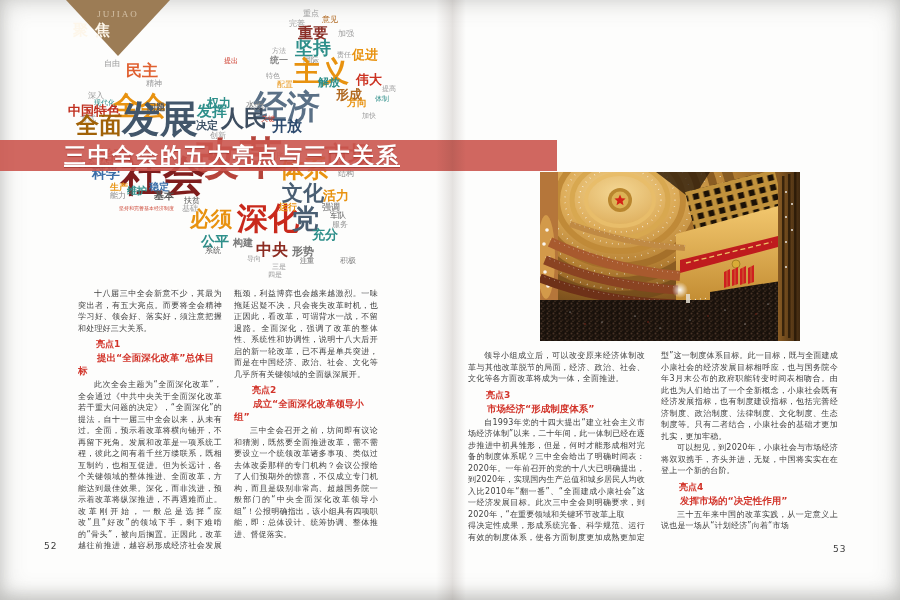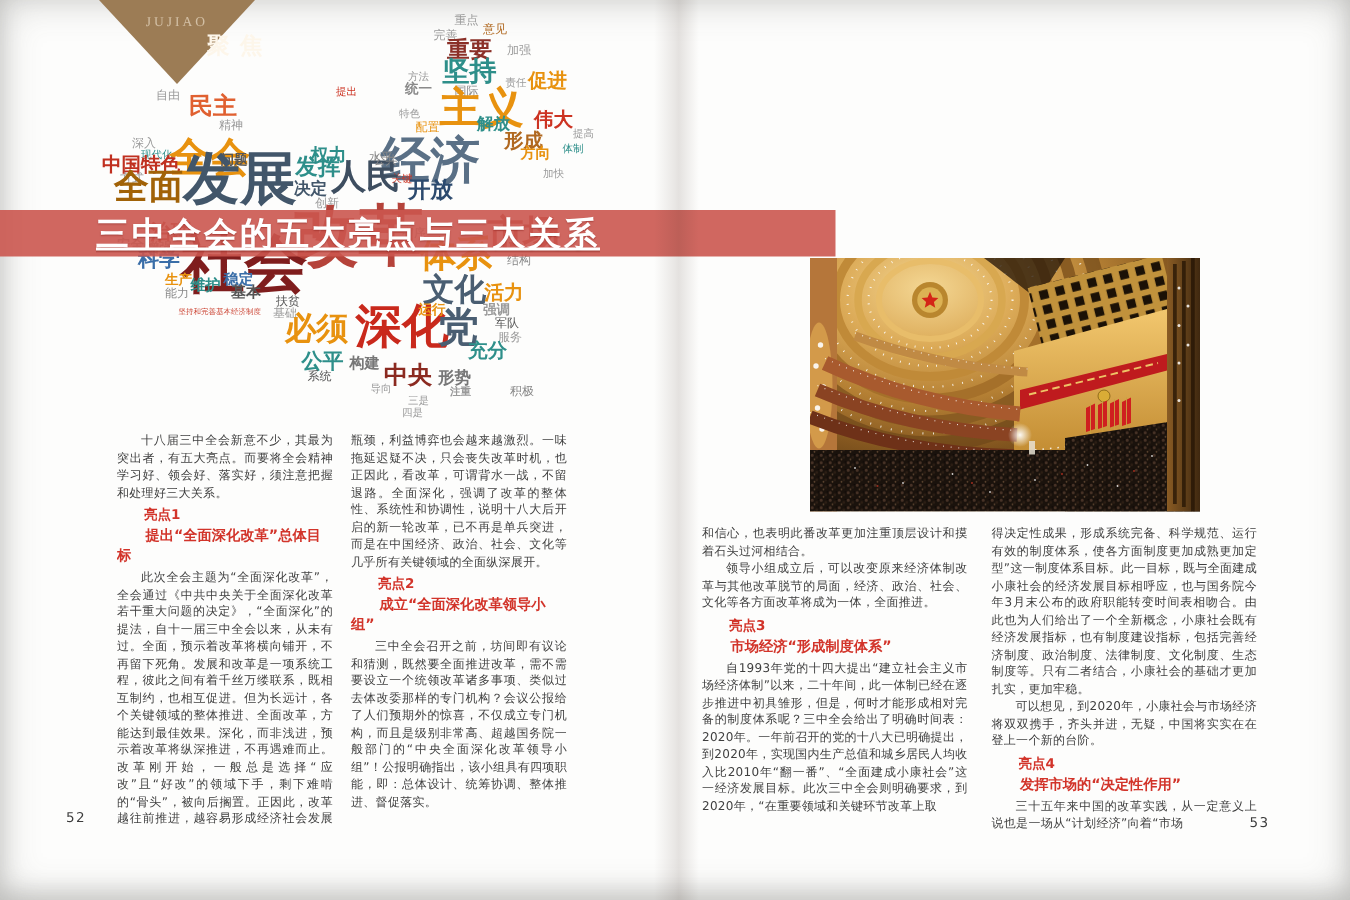--- a/index.html
+++ b/index.html
@@ -6,21 +6,21 @@
   .spread{position:relative;width:900px;height:600px;background:#fdfdfc;overflow:hidden;
           box-shadow:inset 0 0 26px rgba(80,80,75,.28), inset 0 -6px 14px rgba(90,90,85,.18);}
   .gutter{position:absolute;left:436px;top:0;width:30px;height:600px;z-index:4;pointer-events:none;
           background:linear-gradient(to right,rgba(0,0,0,0) 0%,rgba(60,40,30,.10) 45%,rgba(60,40,30,.13) 55%,rgba(0,0,0,0) 100%);}
   
   .badge{position:absolute;left:66px;top:0;width:104px;height:58px;z-index:5;}
   .badge .tri{position:absolute;left:0;top:0;width:0;height:0;
       border-left:52px solid transparent;border-right:52px solid transparent;border-top:56px solid #9c7c55;}
   .badge .pinyin{position:absolute;left:0;top:9px;width:104px;text-align:center;
       font-family:"Liberation Serif",serif;font-size:9px;letter-spacing:2px;color:rgba(255,246,230,.55);}
-  .badge .zh{position:absolute;left:12px;top:21px;width:104px;text-align:right;
+  .badge .zh{position:absolute;left:0;top:21px;width:104px;text-align:left;
       font-family:"Liberation Serif",serif;font-weight:bold;font-size:15px;letter-spacing:7px;color:#fdf6ea;text-indent:7px;}
   
   .wordcloud{position:absolute;left:0;top:0;width:470px;height:290px;z-index:1;}
   .wordcloud span{position:absolute;line-height:1;white-space:nowrap;font-weight:bold;}
   
   .banner{position:absolute;left:0;top:140px;width:557px;height:31px;z-index:2;
       background:rgba(203,87,79,.90);}
   .banner span{display:block;padding-left:64px;line-height:31px;
       font-family:"Liberation Serif",serif;font-weight:bold;font-size:22px;letter-spacing:2px;color:#ffffff;
       text-shadow:0 1px 1px rgba(120,20,15,.45);text-decoration:underline;}
@@ -54,21 +54,21 @@
       <span style="left: 295px; top: 39px; font-size: 18px; color: rgb(46, 143, 138);">坚持</span>
       <span style="left: 272px; top: 48px; font-size: 7px; color: rgb(154, 154, 154); font-weight: normal;">方法</span>
       <span style="left: 352px; top: 48px; font-size: 13px; color: rgb(232, 146, 15);">促进</span>
       <span style="left: 270px; top: 56px; font-size: 9px; color: rgb(138, 138, 138);">统一</span>
       <span style="left: 303px; top: 57px; font-size: 8px; color: rgb(138, 138, 138); font-weight: normal;">国际</span>
       <span style="left: 337px; top: 52px; font-size: 7px; color: rgb(154, 154, 154); font-weight: normal;">责任</span>
       <span style="left: 293px; top: 58px; font-size: 28px; color: rgb(232, 146, 15);">主义</span>
       <span style="left: 266px; top: 73px; font-size: 7px; color: rgb(154, 154, 154); font-weight: normal;">特色</span>
       <span style="left: 277px; top: 81px; font-size: 8px; color: rgb(232, 146, 15); font-weight: normal;">配置</span>
       <span style="left: 318px; top: 77px; font-size: 11px; color: rgb(46, 143, 138);">解放</span>
-      <span style="left: 356px; top: 73px; font-size: 13px; color: rgb(204, 51, 34); font-family: Liberation Serif, serif;">伟大</span>
+      <span style="left: 356px; top: 73px; font-size: 13px; color: rgb(204, 51, 34);">伟大</span>
       <span style="left: 382px; top: 86px; font-size: 7px; color: rgb(154, 154, 154); font-weight: normal;">提高</span>
       <span style="left: 336px; top: 88px; font-size: 13px; color: rgb(176, 104, 32);">形成</span>
       <span style="left: 375px; top: 96px; font-size: 7px; color: rgb(46, 143, 138); font-weight: normal;">体制</span>
       <span style="left: 254px; top: 90px; font-size: 33px; color: rgb(90, 112, 134);">经济</span>
       <span style="left: 246px; top: 101px; font-size: 8px; color: rgb(136, 136, 136); font-weight: normal;">水平</span>
       <span style="left: 347px; top: 98px; font-size: 10px; color: rgb(232, 146, 15);">方向</span>
       <span style="left: 362px; top: 113px; font-size: 7px; color: rgb(154, 154, 154); font-weight: normal;">加快</span>
       <span style="left: 261px; top: 116px; font-size: 7px; color: rgb(204, 51, 34); font-weight: normal;">关键</span>
       <span style="left: 272px; top: 119px; font-size: 15px; color: rgb(44, 74, 110);">开放</span>
       <span style="left: 224px; top: 58px; font-size: 7px; color: rgb(204, 51, 34); font-weight: normal;">提出</span>
@@ -296,21 +296,20 @@
     <div class="tag">亮点1</div>
     <div class="stitle">提出“全面深化改革”总体目标</div>
     <p>此次全会主题为“全面深化改革”，全会通过《中共中央关于全面深化改革若干重大问题的决定》，“全面深化”的提法，自十一届三中全会以来，从未有过。全面，预示着改革将横向铺开，不再留下死角。发展和改革是一项系统工程，彼此之间有着千丝万缕联系，既相互制约，也相互促进。但为长远计，各个关键领域的整体推进、全面改革，方能达到最佳效果。深化，而非浅进，预示着改革将纵深推进，不再遇难而止。改革刚开始，一般总是选择“应改”且“好改”的领域下手，剩下难啃的“骨头”，被向后搁置。正因此，改革越往前推进，越容易形成经济社会发展瓶颈，利益博弈也会越来越激烈。一味拖延迟疑不决，只会丧失改革时机，也正因此，看改革，可谓背水一战，不留退路。全面深化，强调了改革的整体性、系统性和协调性，说明十八大后开启的新一轮改革，已不再是单兵突进，而是在中国经济、政治、社会、文化等几乎所有关键领域的全面纵深展开。</p>
     <div class="tag">亮点2</div>
     <div class="stitle">成立“全面深化改革领导小组”</div>
     <p>三中全会召开之前，坊间即有议论和猜测，既然要全面推进改革，需不需要设立一个统领改革诸多事项、类似过去体改委那样的专门机构？会议公报给了人们预期外的惊喜，不仅成立专门机构，而且是级别非常高、超越国务院一般部门的“中央全面深化改革领导小组”！公报明确指出，该小组具有四项职能，即：总体设计、统筹协调、整体推进、督促落实。</p>
 
   </div>
 
   <div class="text53 bodytext">
-    <p class="cont">和信心，也表明此番改革更加注重顶层设计和摸着石头过河相结合。</p>
     <p>领导小组成立后，可以改变原来经济体制改革与其他改革脱节的局面，经济、政治、社会、文化等各方面改革将成为一体，全面推进。</p>
     <div class="tag">亮点3</div>
     <div class="stitle">市场经济“形成制度体系”</div>
     <p>自1993年党的十四大提出“建立社会主义市场经济体制”以来，二十年间，此一体制已经在逐步推进中初具雏形，但是，何时才能形成相对完备的制度体系呢？三中全会给出了明确时间表：2020年。一年前召开的党的十八大已明确提出，到2020年，实现国内生产总值和城乡居民人均收入比2010年“翻一番”、“全面建成小康社会”这一经济发展目标。此次三中全会则明确要求，到2020年，“在重要领域和关键环节改革上取</p>
     <p class="cont">得决定性成果，形成系统完备、科学规范、运行有效的制度体系，使各方面制度更加成熟更加定型”这一制度体系目标。此一目标，既与全面建成小康社会的经济发展目标相呼应，也与国务院今年3月末公布的政府职能转变时间表相吻合。由此也为人们给出了一个全新概念，小康社会既有经济发展指标，也有制度建设指标，包括完善经济制度、政治制度、法律制度、文化制度、生态制度等。只有二者结合，小康社会的基础才更加扎实，更加牢稳。</p>
     <p>可以想见，到2020年，小康社会与市场经济将双双携手，齐头并进，无疑，中国将实实在在登上一个新的台阶。</p>
     <div class="tag">亮点4</div>
     <div class="stitle">发挥市场的“决定性作用”</div>
     <p>三十五年来中国的改革实践，从一定意义上说也是一场从“计划经济”向着“市场</p>
   </div>

